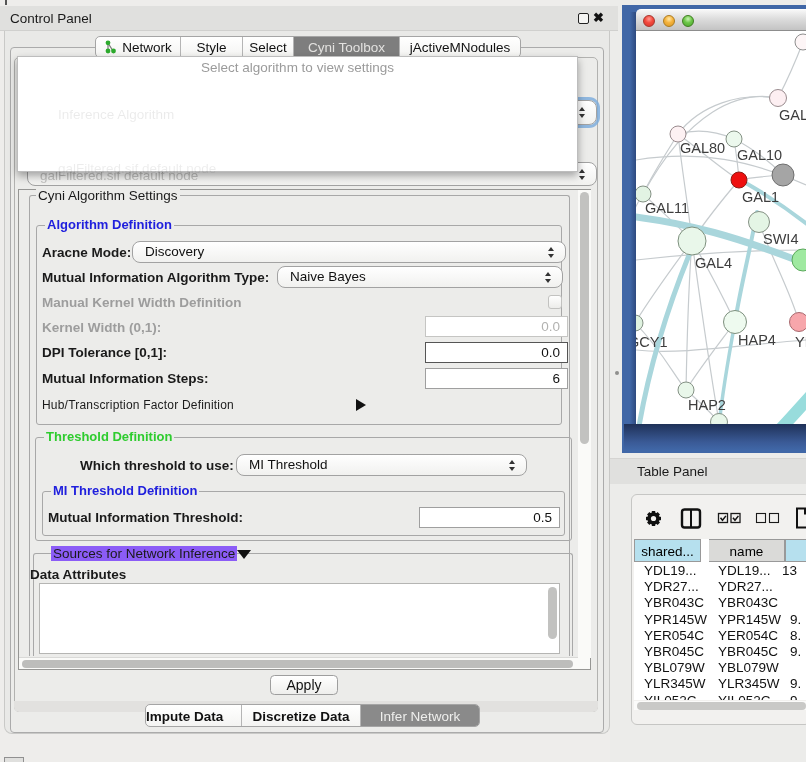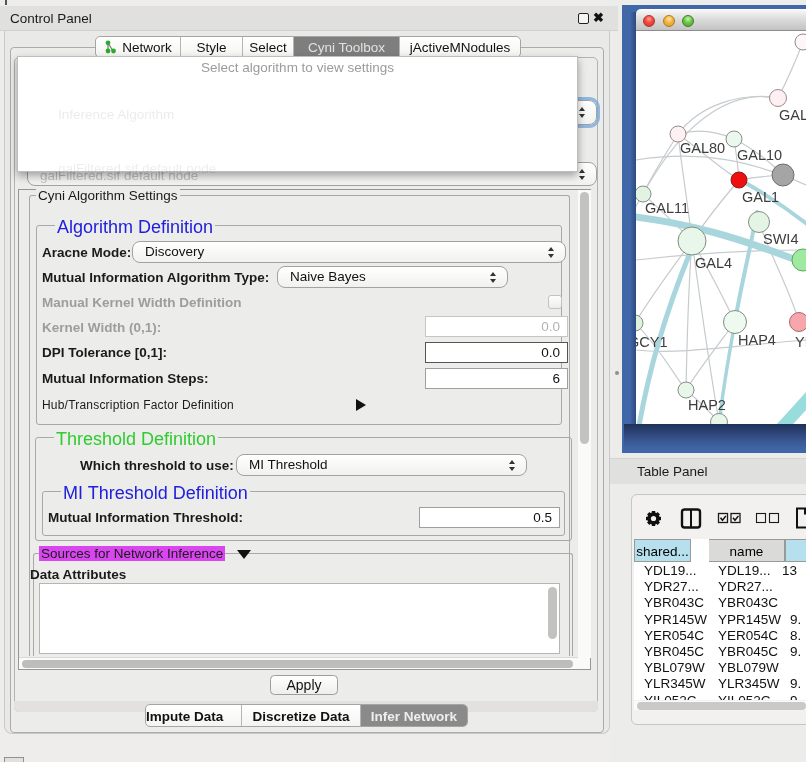--- a/index.html
+++ b/index.html
@@ -9,21 +9,21 @@
 .lbl { position:absolute; font-size:13.5px; color:#1a1a1a; white-space:nowrap; }
 .b { font-weight:bold; }
 .dis { color:#9d9d9d; }
 .combo { position:absolute; background:linear-gradient(#ffffff,#f1f1ef); border:1px solid #a2a2a2; border-radius:8px; }
 .combo .ctext { position:absolute; left:12px; top:3px; font-size:13.5px; color:#111; }
 .spin { position:absolute; right:10px; top:50%; margin-top:-5.5px; width:7px; height:11px; }
 .spin:before { content:""; position:absolute; left:0; top:0; border-left:3.5px solid transparent; border-right:3.5px solid transparent; border-bottom:4.5px solid #333; }
 .spin:after { content:""; position:absolute; left:0; bottom:0; border-left:3.5px solid transparent; border-right:3.5px solid transparent; border-top:4.5px solid #333; }
 .field { position:absolute; background:#fff; border:1px solid #9f9f9f; font-size:13.5px; color:#111; text-align:right; padding:2px 7px 0 0; }
 .grp { position:absolute; border:1px solid #a8a8a8; border-radius:3px; }
-.grp > span { position:absolute; top:-9px; left:18px; background:#ececea; padding:0 2px; font-size:18px; white-space:nowrap; }
+.grp > span { position:absolute; top:-9px; left:8px; background:#ececea; padding:0 2px; font-size:13px; white-space:nowrap;font-weight:bold; }
 </style>
 </head>
 <body>
 
 <div class="abs" style="left:610px; top:0; width:196px; height:762px; background:#ececea;"></div>
 <div class="abs" style="left:622px; top:5px; width:184px; height:448px; background:#4067a7;"></div>
 
 <div class="abs" style="left:624px; top:424px; width:182px; height:26px; background:linear-gradient(#1f3158,#3a5a96 70%,#4067a7);"></div>
 <div class="abs" style="left:630px; top:12px; width:6px; height:412px; background:linear-gradient(90deg,#4067a7,#2e4a7f);"></div>
 
@@ -123,21 +123,21 @@
     <rect x="100" y="19.5" width="9" height="9"></rect>
     <rect x="125.5" y="19.5" width="9" height="9" stroke-width="1.1"></rect>
     <rect x="138.5" y="19.5" width="9" height="9" stroke-width="1.1"></rect>
   </g>
   <path d="M 89.5 23.7 l 2 2.6 3.4 -4.4" stroke="#111" stroke-width="1.5" fill="none"></path>
   <path d="M 102 23.7 l 2 2.6 3.4 -4.4" stroke="#111" stroke-width="1.5" fill="none"></path>
   <path d="M 166 14.5 h 8.5 l 4.5 4.5 v 14.5 h -13 z M 174 14.5 v 5 h 5" fill="none" stroke="#111" stroke-width="2"></path>
 </svg>
 
 <div class="abs" style="left:634px; top:539px; width:172px; height:161px; background:#fff; overflow:hidden;">
-  <div class="abs" style="left:0; top:0; width:57px; height:23px; background:#b6e0ee; border:1px solid #999; text-align:center; font-size:13.5px; padding-top:4px;">shared...</div>
+  <div class="abs" style="left:0; top:0; width:67px; height:23px; background:#b6e0ee; border:1px solid #999; text-align:center; font-size:13.5px; padding-top:4px;">shared...</div>
   <div class="abs" style="left:75px; top:0; width:76px; height:23px; background:#dadad8; border:1px solid #999; border-left:none; text-align:center; font-size:13.5px; padding-top:4px;">name</div>
   <div class="abs" style="left:151px; top:0; width:40px; height:23px; background:#b6e0ee; border:1px solid #999; border-left:1px solid #999; font-size:13.5px;"></div>
   <div class="abs" style="left:0; top:24px; font-size:13.5px; color:#111; width:172px;">
     <div style="position:absolute; top:0; width:100%;">
         <span style="position:absolute;left:10px;">YDL19...</span>
         <span style="position:absolute;left:84px;">YDL19...</span>
         <span style="position:absolute;left:148px;text-align:right;">13</span>
       </div>
     <div style="position:absolute; top:16.2px; width:100%;">
         <span style="position:absolute;left:10px;">YDR27...</span>
@@ -228,21 +228,21 @@
     <span style="color:#2020dd;">Algorithm Definition</span>
   </div>
 
 <div class="lbl b" style="left:42px; top:245px;">Aracne Mode:</div>
 <div class="combo" style="left:132px; top:241px; width:434px; height:22px;">
     <div class="ctext" style="top:2px;">Discovery</div>
     <div class="spin"></div>
   </div>
 
 <div class="lbl b" style="left:42px; top:270px;">Mutual Information Algorithm Type:</div>
-<div class="combo" style="left:277px; top:266px; width:231px; height:22px;">
+<div class="combo" style="left:277px; top:266px; width:286px; height:22px;">
     <div class="ctext" style="top:2px;">Naive Bayes</div>
     <div class="spin"></div>
   </div>
 
 <div class="lbl b dis" style="left:42px; top:295px;">Manual Kernel Width Definition</div>
 <div class="abs" style="left:548px; top:295px; width:14px; height:14px; border:1px solid #c2c2c0; border-radius:3px; background:linear-gradient(#fefefe,#ececea);"></div>
 
 <div class="lbl b dis" style="left:42px; top:320px;">Kernel Width (0,1):</div>
 <div class="field" style="left:425px; top:316px; width:143px; height:21px; border-color:#c5c5c3; color:#b2b2b0;">0.0</div>
 
@@ -264,42 +264,42 @@
     <div class="spin"></div>
   </div>
 
 <div class="grp" style="left:42px; top:491px; width:523px; height:45px;">
     <span style="color:#2020dd;">MI Threshold Definition</span>
   </div>
 <div class="lbl b" style="left:48px; top:510px;">Mutual Information Threshold:</div>
 <div class="field" style="left:419px; top:507px; width:141px; height:21px;">0.5</div>
 
 <div class="abs" style="left:33px; top:553px; width:540px; height:103px; border:1px solid #a8a8a8; border-bottom:none; border-radius:3px 3px 0 0;"></div>
-<div class="lbl" style="left:39px; top:546px; background:#d946ef; padding:0 2px;text-align:right;">Sources for Network Inference</div>
+<div class="lbl" style="left:51px; top:546px; background:#8b5cf6; padding:0 2px;text-align:right;">Sources for Network Inference</div>
 <div class="abs" style="left:237px; top:550px; width:0; height:0; border-left:7px solid transparent; border-right:7px solid transparent; border-top:9px solid #111;"></div>
 <div class="lbl b" style="left:30px; top:567px;text-align:right;">Data Attributes</div>
 <div class="abs" style="left:39px; top:583px; width:521px; height:71px; background:#fff; border:1px solid #b5b5b3;">
   <div class="abs" style="right:2px; top:3px; width:9px; height:52px; background:#c2c2c0; border-radius:4.5px;"></div>
 </div>
 
 <div class="abs" style="left:19px; top:657px; width:571px; height:12px; background:#fafaf8; border-top:1px solid #d9d9d7;">
   <div class="abs" style="left:3px; top:2px; width:551px; height:8px; background:#bdbdbb; border-radius:4px;"></div>
 </div>
 
 <div class="abs" style="left:578px; top:190px; width:13px; height:468px; background:#fafaf8;">
   <div class="abs" style="left:2px; top:2px; width:9px; height:252px; background:#c2c2c0; border-radius:4.5px;"></div>
 </div>
 
 <div class="abs" style="left:14px; top:701px; width:584px; height:11px; background:#e2e1df; border-radius:0 0 5px 5px;"></div>
 <div class="abs" style="left:270px; top:675px; width:68px; height:20px; background:linear-gradient(#ffffff,#eeeeec); border:1px solid #9e9e9e; border-radius:4.5px; text-align:center; font-size:14px; color:#111; padding-top:1px;">Apply</div>
 
 <div class="abs" style="left:145px; top:704px; height:23px; display:flex; border:1px solid #a5a5a5; border-radius:5px; overflow:hidden; background:linear-gradient(#ffffff,#f4f4f2); font-size:13.5px; color:#111; font-weight:bold;">
   <div style="width:96px; padding-top:4px; text-align:left; border-right:1px solid #b5b5b5;">Impute Data</div>
   <div style="width:119px; padding-top:4px; text-align:center; border-right:1px solid #b5b5b5;">Discretize Data</div>
-  <div style="width:106px; padding-top:4px; text-align:center; background:#8a8a8a; color:#eeeeec; font-weight:bold;">Infer Network</div>
+  <div style="width:118px; padding-top:4px; text-align:center; background:#8a8a8a; color:#eeeeec; font-weight:normal;">Infer Network</div>
 </div>
 
 <div class="abs" style="left:17px; top:56px; width:561px; height:116px; background:#fff; border:1px solid #bdbdbd; box-shadow:0 4px 8px rgba(0,0,0,0.35); font-size:13.5px; color:#0c0c0c;">
   <div class="abs" style="left:40px; top:50px; color:#000; opacity:0.08;">Inference Algorithm</div>
   <div class="abs" style="left:40px; top:104px; color:#000; opacity:0.07;">galFiltered.sif default node</div>
   <div style="text-align:center; color:#9b9b9b; padding-top:3px; height:17px;">Select algorithm to view settings</div>
 </div>
 
 <div class="abs" style="left:615px; top:371px; width:4px; height:4px; background:#8f8f8d; border-radius:2px;"></div>
 

